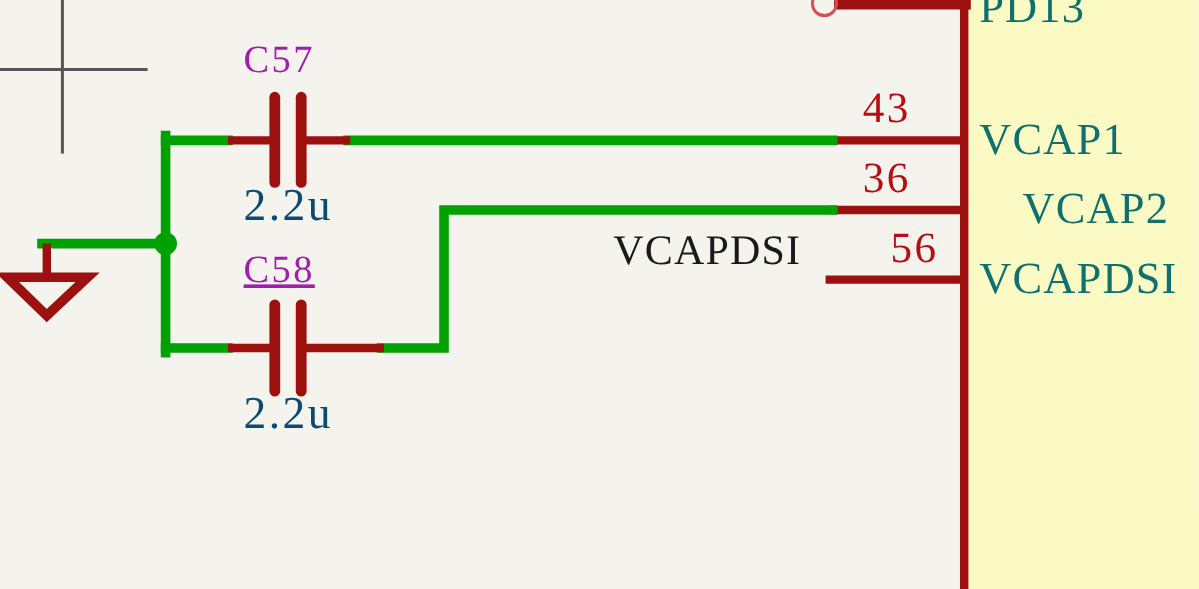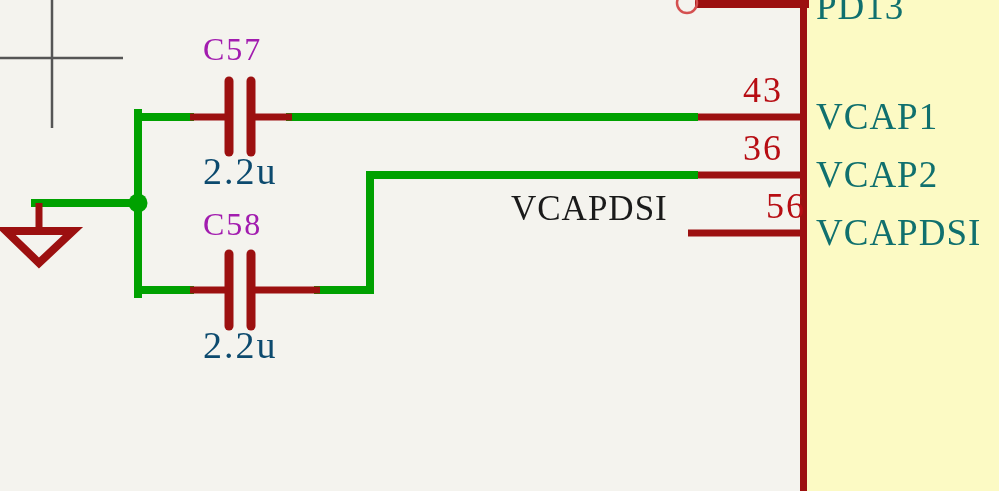--- a/index.html
+++ b/index.html
@@ -43,21 +43,20 @@
   }
   .pin-name-lbl {
     color: #10706e;
     font-size: 37px;
     letter-spacing: 1px;
   }
   .pin-num-lbl {
     color: #b70d13;
     font-size: 36px;
     letter-spacing: 2px;
-    margin-left: 24px;
   }
   .net-lbl {
     color: #1a1a1a;
     font-size: 35px;
     letter-spacing: 1px;
   }
 </style>
 </head>
 <body>
 
@@ -126,27 +125,27 @@
     <g>
       <line x1="52" y1="0" x2="52" y2="128" stroke="#555555" stroke-width="2.5"></line>
       <line x1="0" y1="58" x2="123" y2="58" stroke="#555555" stroke-width="2.5"></line>
     </g>
 
   </svg>
 
   <div class="lbl ref-lbl" style="left:203px; top:33px;">C57</div>
   <div class="lbl val-lbl" style="left:203px; top:152px;">2.2u</div>
 
-  <div class="lbl ref-lbl" style="left:203px; top:208px;">C58</div>
+  <div class="lbl ref-lbl" style="left:203px; top:208px;text-decoration:underline;">C58</div>
   <div class="lbl val-lbl" style="left:203px; top:326px;">2.2u</div>
 
   <div class="lbl net-lbl" style="left:511px; top:191px;">VCAPDSI</div>
 
   <div class="lbl pin-num-lbl" style="left:719px; top:72px;">43</div>
   <div class="lbl pin-num-lbl" style="left:719px; top:130px;">36</div>
   <div class="lbl pin-num-lbl" style="left:742px; top:188px;">56</div>
 
   <div class="lbl pin-name-lbl" style="left:816px; top:-12px;">PD13</div>
   <div class="lbl pin-name-lbl" style="left:816px; top:98px;">VCAP1</div>
-  <div class="lbl pin-name-lbl" style="left:816px; top:156px;">VCAP2</div>
+  <div class="lbl pin-name-lbl" style="left:852px; top:156px;">VCAP2</div>
   <div class="lbl pin-name-lbl" style="left:816px; top:214px;">VCAPDSI</div>
 
 </div>
 
 </body></html>

